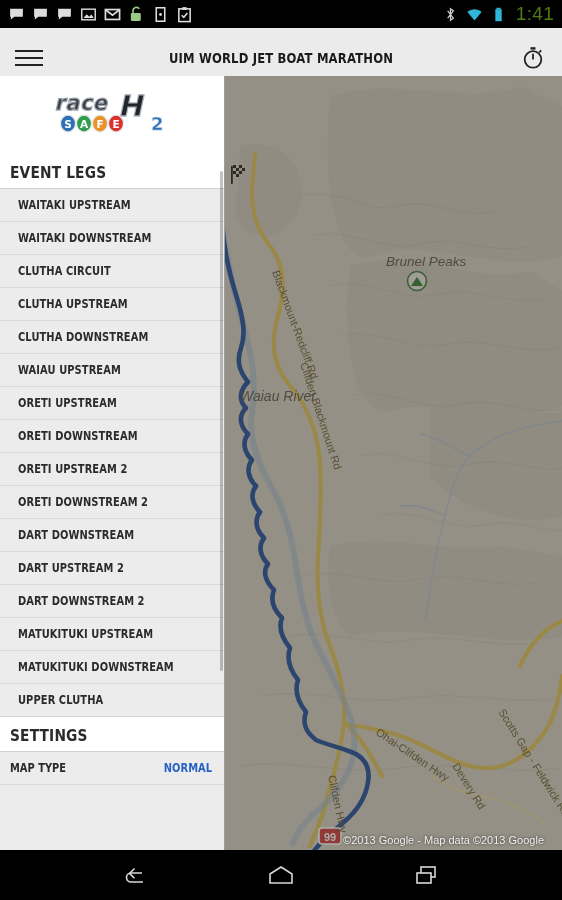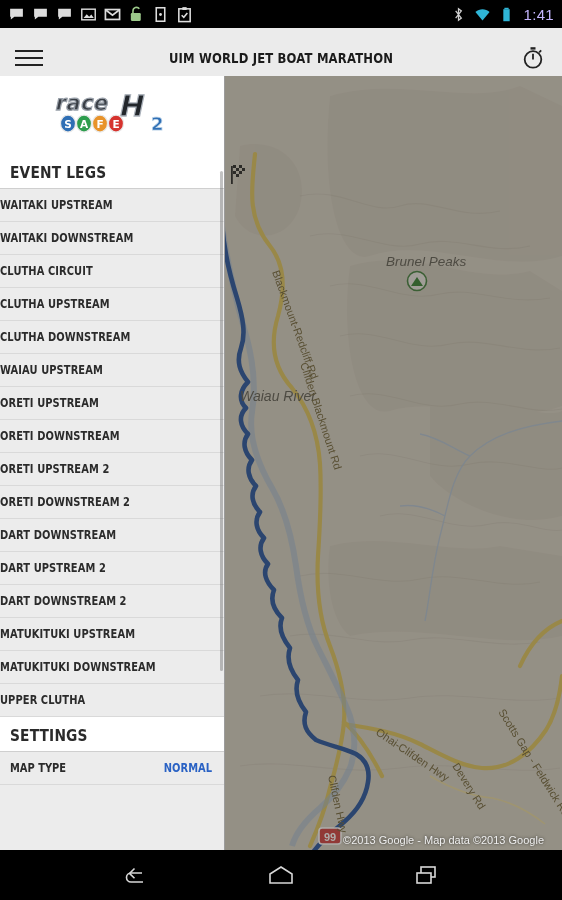--- a/index.html
+++ b/index.html
@@ -16,21 +16,21 @@
     position: absolute; top: 0; left: 0;
     width: 562px; height: 28px;
     background: #000;
     display: flex; align-items: center;
     padding: 0 8px;
   }
   .sb-left { display: flex; align-items: center; gap: 7px; }
   .sb-right { margin-left: auto; display: flex; align-items: center; gap: 7px; }
   .sb-ico { width: 17px; height: 17px; display: block; }
   .sb-clock {
-    color: #c4b5fd; font-size: 15px; letter-spacing: .3px;
+    color: #4d7c0f; font-size: 19px; letter-spacing: .3px;
     font-family: "Liberation Sans", sans-serif; padding-left: 2px;
   }
 
   
   .actionbar {
     position: absolute; top: 28px; left: 0;
     width: 562px; height: 60px;
     background: #ebebeb;
     border-bottom: 1px solid #c6c6c6;
     display: flex; align-items: center;
@@ -104,20 +104,21 @@
     font-size: 16px; font-weight: bold; color: #2a2a2a;
     letter-spacing: .2px;
     transform-origin: left center;
     border-bottom: 1px solid #cfcfcf;
   }
   .section-head span { display: inline-block; transform: scaleX(.86); transform-origin: left center; }
 
   .leg {
     height: 33px;
     display: flex; align-items: center;
+    padding-left: 18px;
     background: #ececec;
     border-bottom: 1px solid #d9d9d9;
     cursor: pointer;
   }
   .leg-label {
     font-family: "DejaVu Sans", sans-serif;
     font-size: 11.5px; font-weight: bold; color: #2b2b2b;
     letter-spacing: .1px;
     display: inline-block;
     transform: scaleX(.86); transform-origin: left center;

